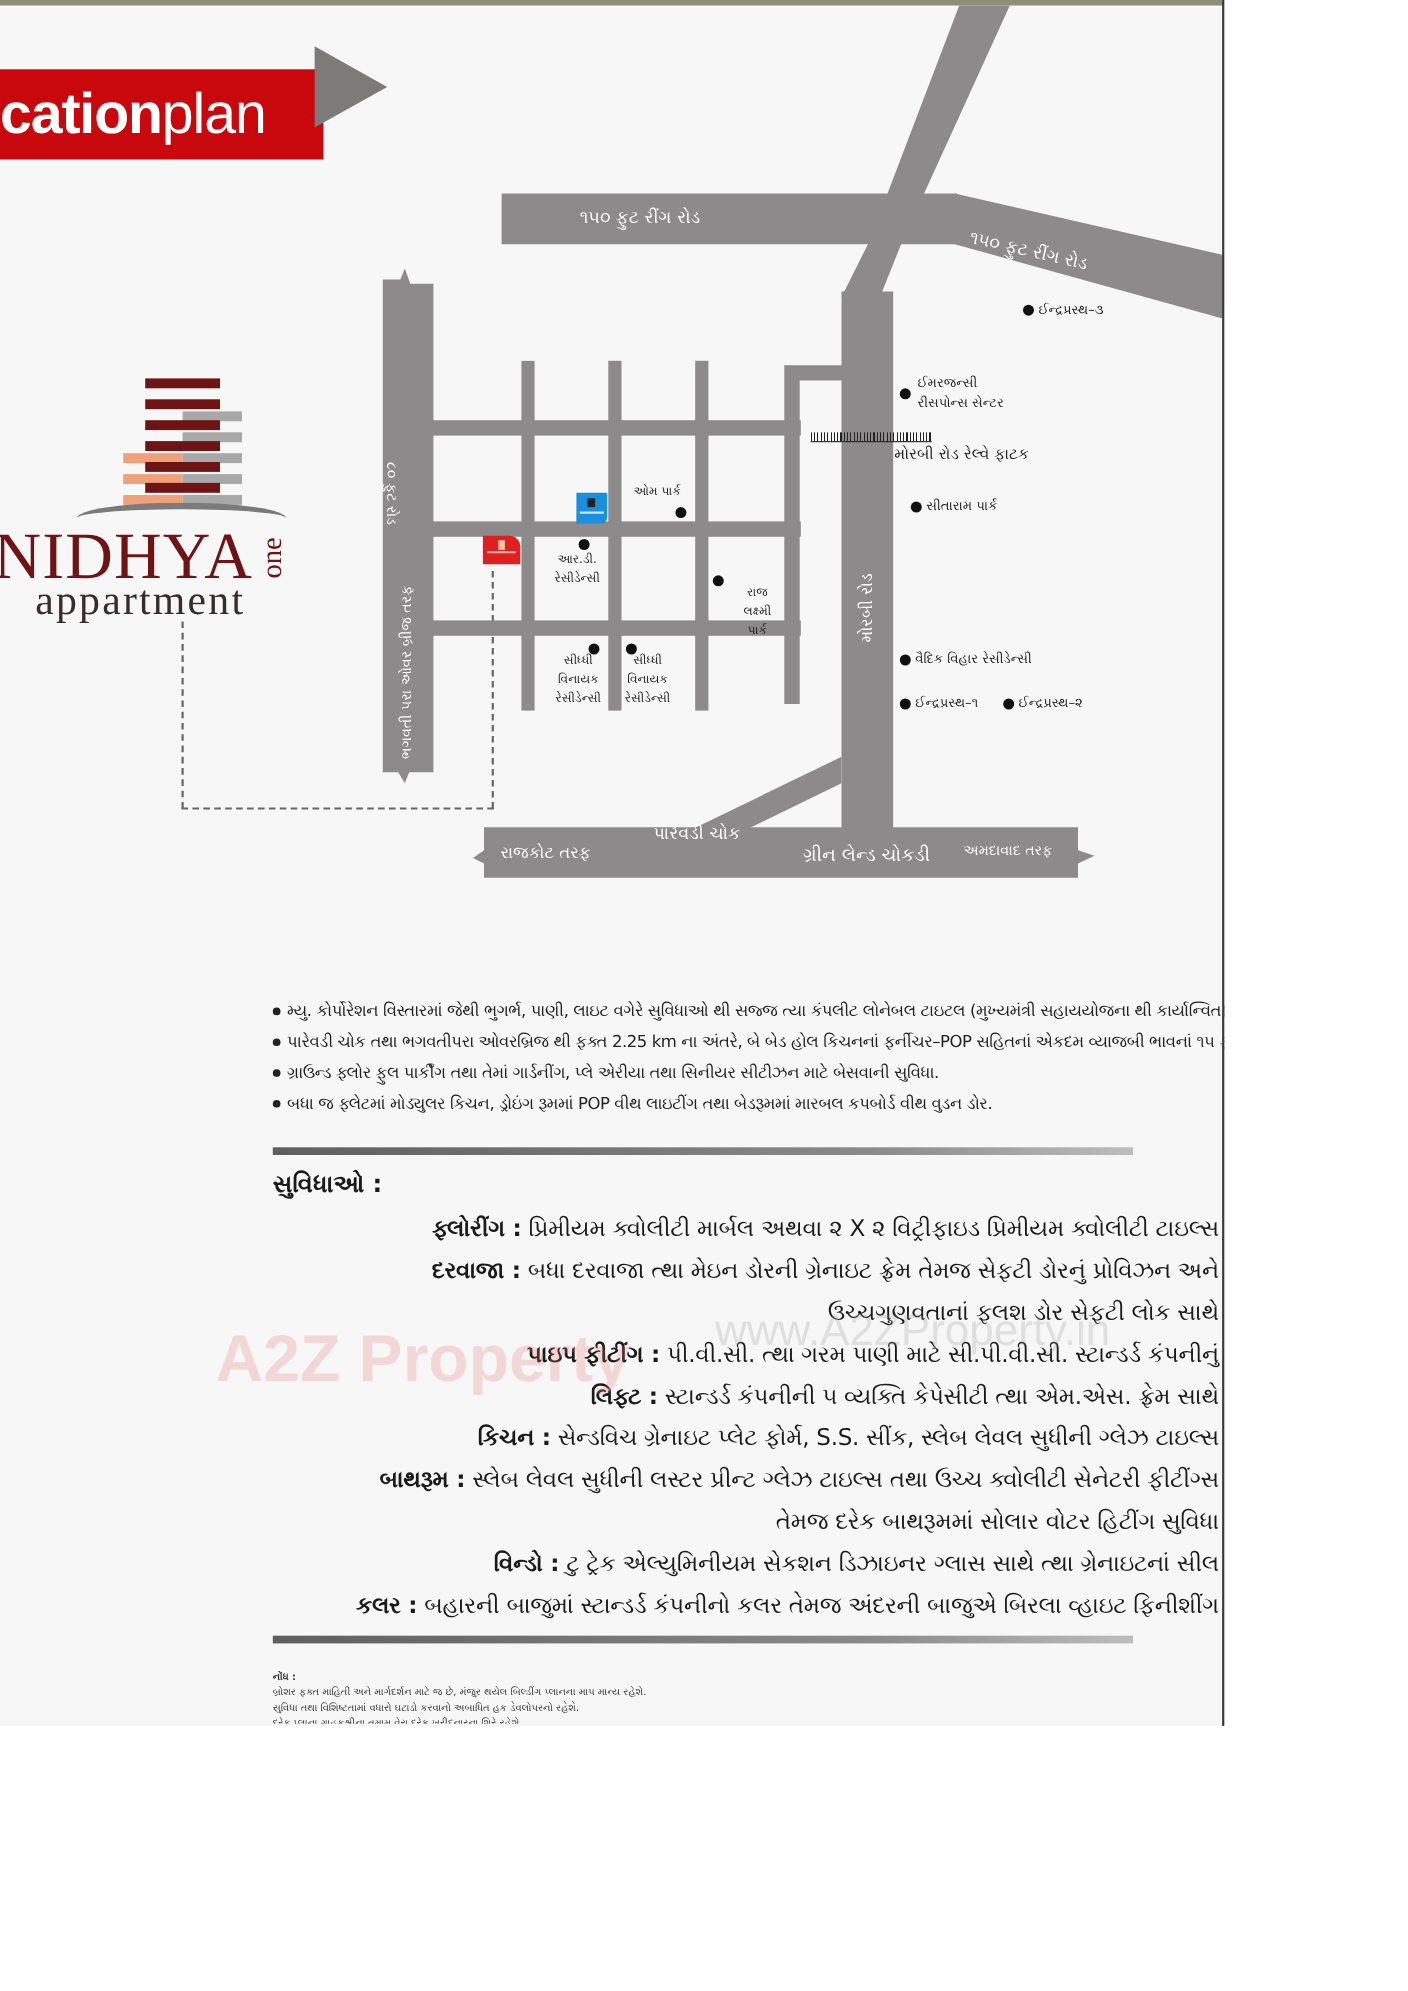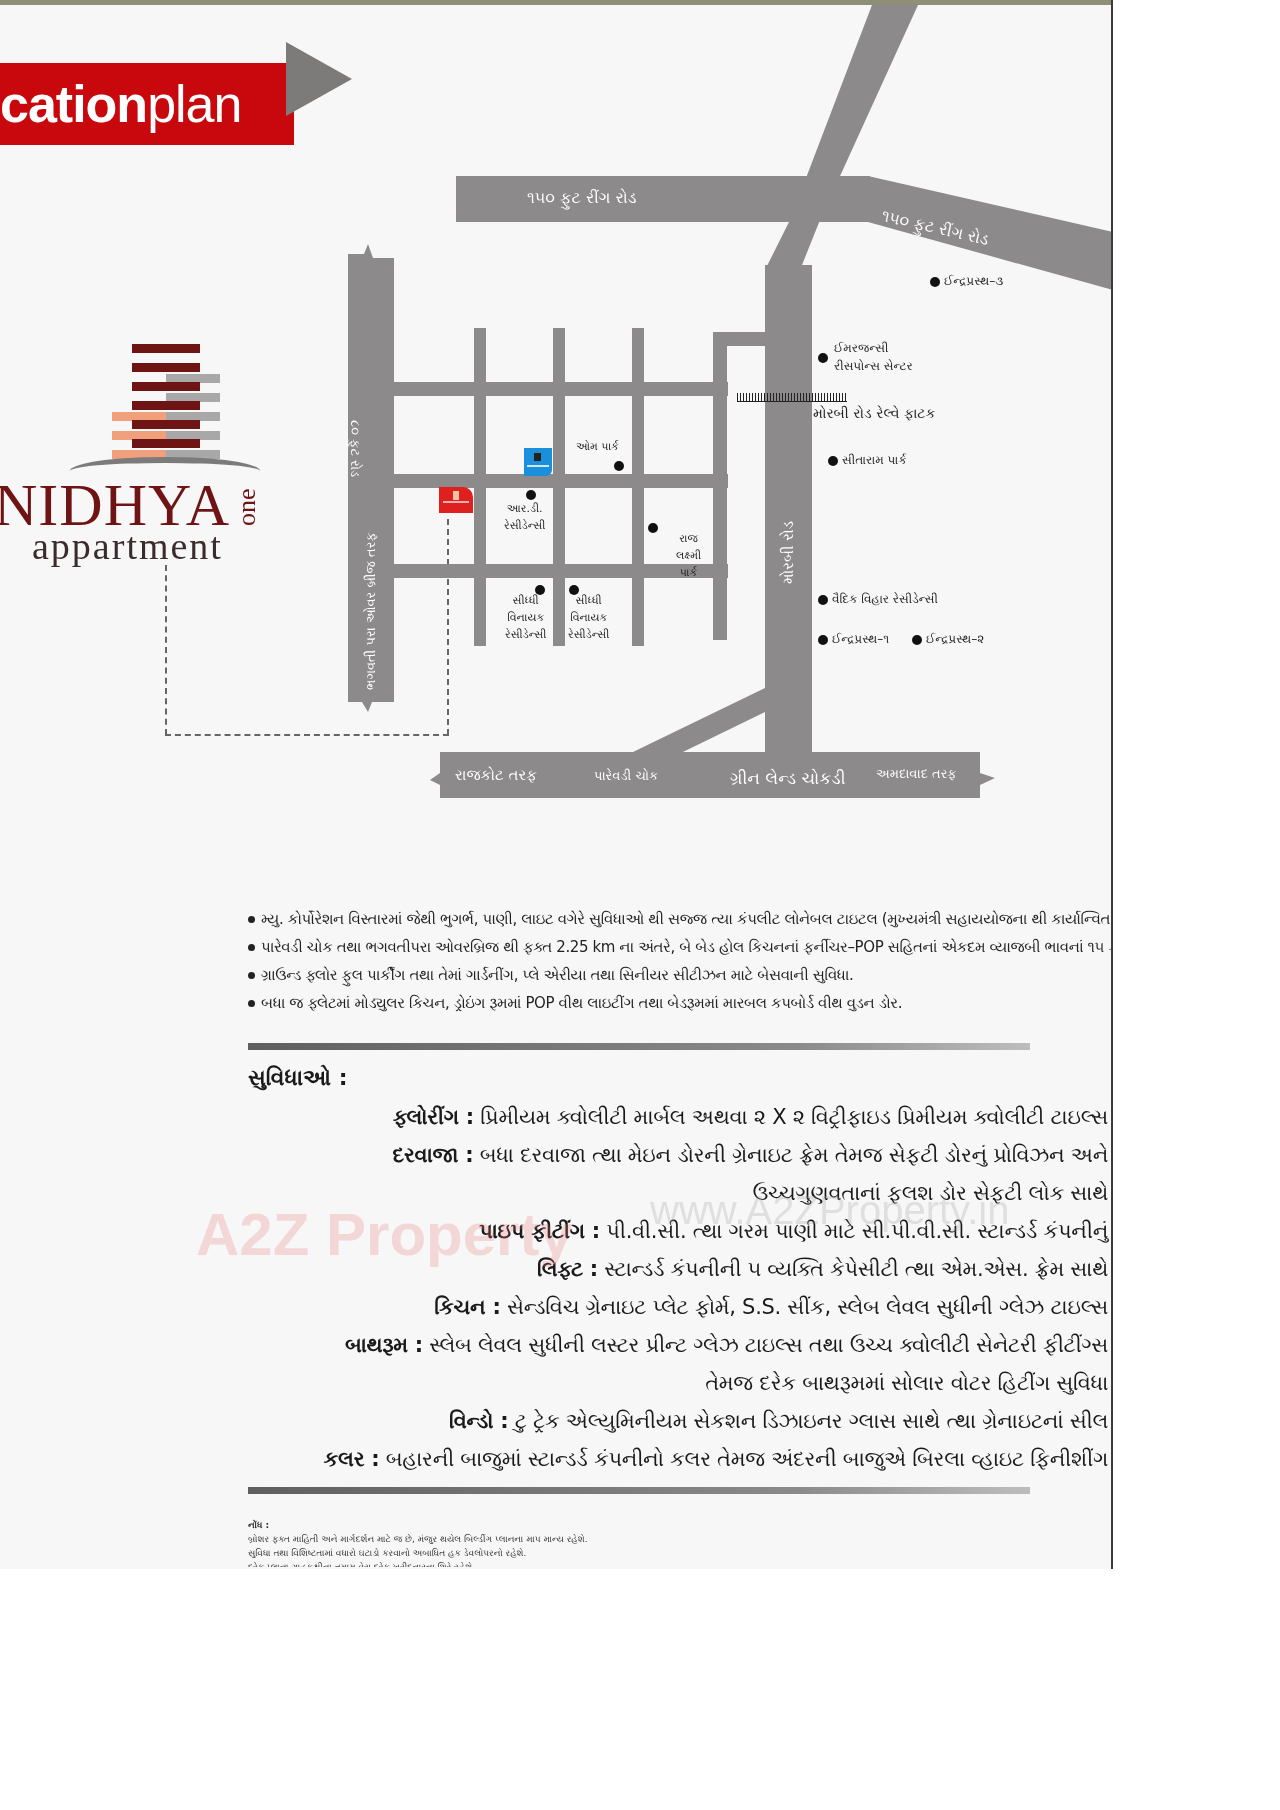--- a/index.html
+++ b/index.html
@@ -129,21 +129,21 @@
     <div class="map-label" style="left:527px;top:188px;font-size:16px;">૧૫૦ ફુટ રીંગ રોડ</div>
     <div class="map-label" style="left:884px;top:206px;font-size:16px;transform:rotate(13deg);transform-origin:left top;">૧૫૦ ફુટ રીંગ રોડ</div>
     <div class="map-label" style="left:363px;top:420px;transform:rotate(90deg);transform-origin:left top;font-size:13px;">૮૦ ફુટ રોડ</div>
     <div class="map-label" style="left:363px;top:512px;transform:rotate(-90deg);transform-origin:left top;font-size:13px;top:690px;">ભગવતી પરા ઓવર બ્રીજ તરફ</div>
     <div class="map-label" style="left:779px;top:584px;transform:rotate(-90deg);transform-origin:left top;font-size:15px;">મોરબી રોડ</div>
 
     <div style="position:absolute;left:737px;top:393px;width:110px;height:8px;background:repeating-linear-gradient(to right,#222 0 1px,transparent 1px 3px);border-bottom:1px solid #222;"></div>
     <div class="poi" style="left:813px;top:404px;font-size:14px;">મોરબી રોડ રેલ્વે ફાટક</div>
 
     <div class="map-label" style="left:455px;top:766px;font-size:15px;">રાજકોટ તરફ</div>
-    <div class="map-label" style="left:594px;top:768px;font-size:13px;">પારેવડી ચોક</div>
+    <div class="map-label" style="left:594px;top:748px;font-size:16px;">પારેવડી ચોક</div>
     <div class="map-label" style="left:730px;top:768px;font-size:17px;">ગ્રીન લેન્ડ ચોકડી</div>
     <div class="map-label" style="left:876px;top:766px;font-size:13px;">અમદાવાદ તરફ</div>
 
     <div class="poi" style="left:930px;top:272px;"><span class="dot"></span><span>ઈન્દ્રપ્રસ્થ–૩</span></div>
     <div class="poi" style="left:818px;top:303px;margin-top:36px;">
       <span class="dot" style="position:absolute;left:0;top:14px;"></span>
       <div style="margin-left:16px;">ઈમરજન્સી</div>
       <div style="margin-left:16px;">રીસપોન્સ સેન્ટર</div>
     </div>
     <div class="poi" style="left:828px;top:451px;"><span class="dot"></span><span>સીતારામ પાર્ક</span></div>

